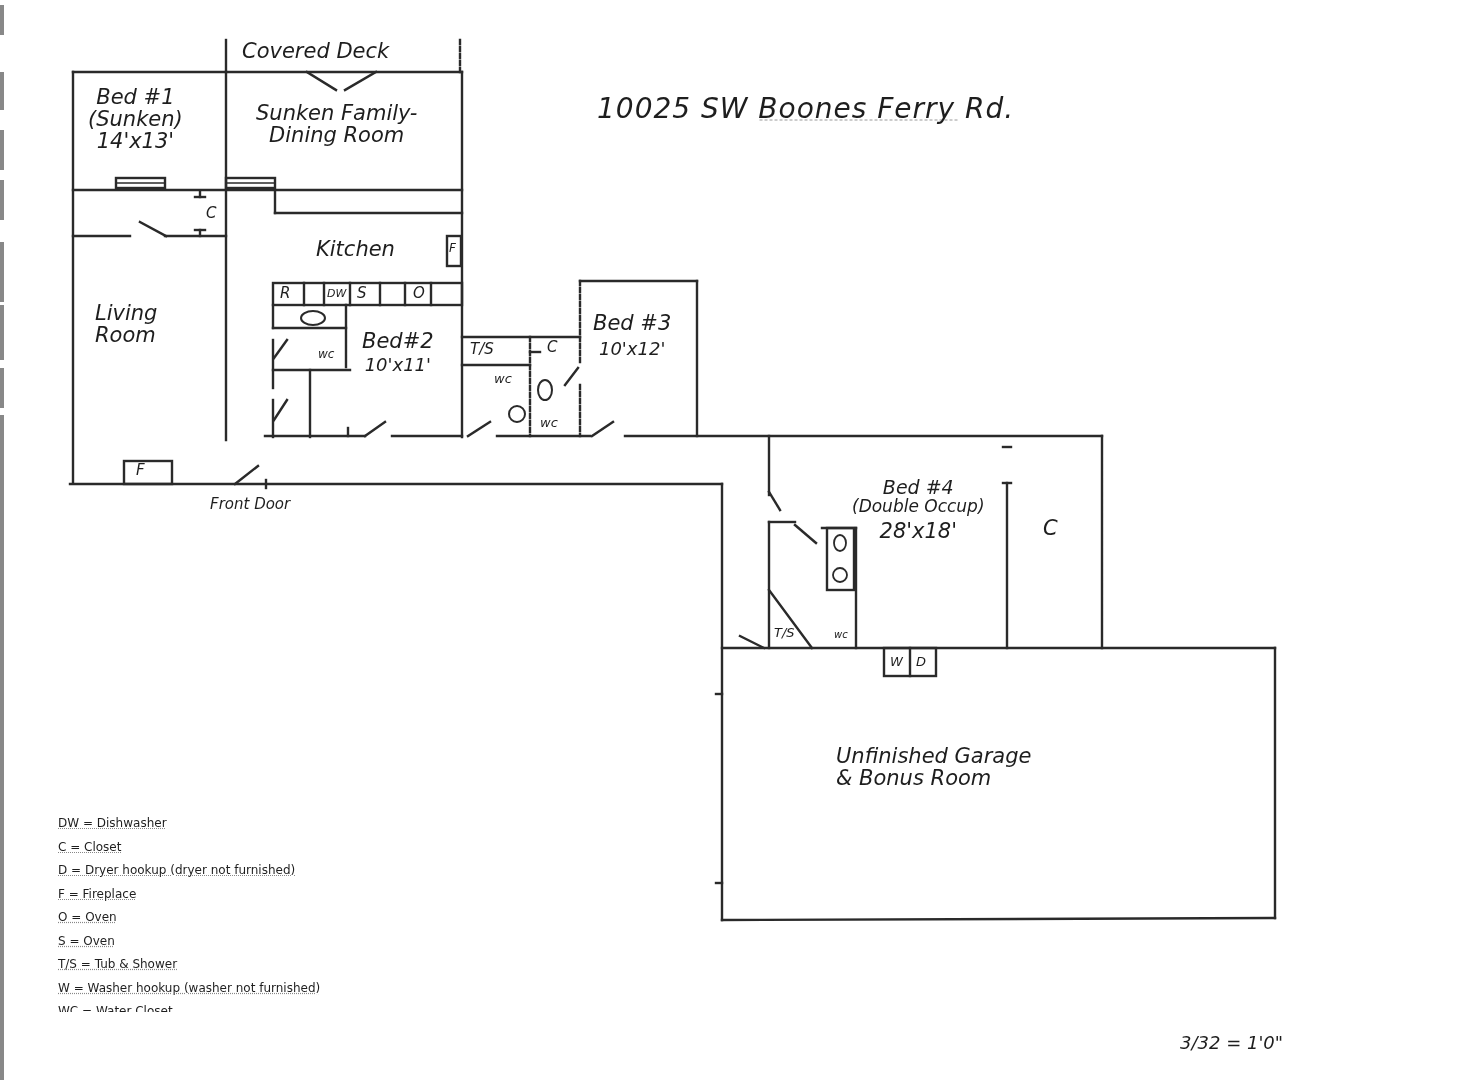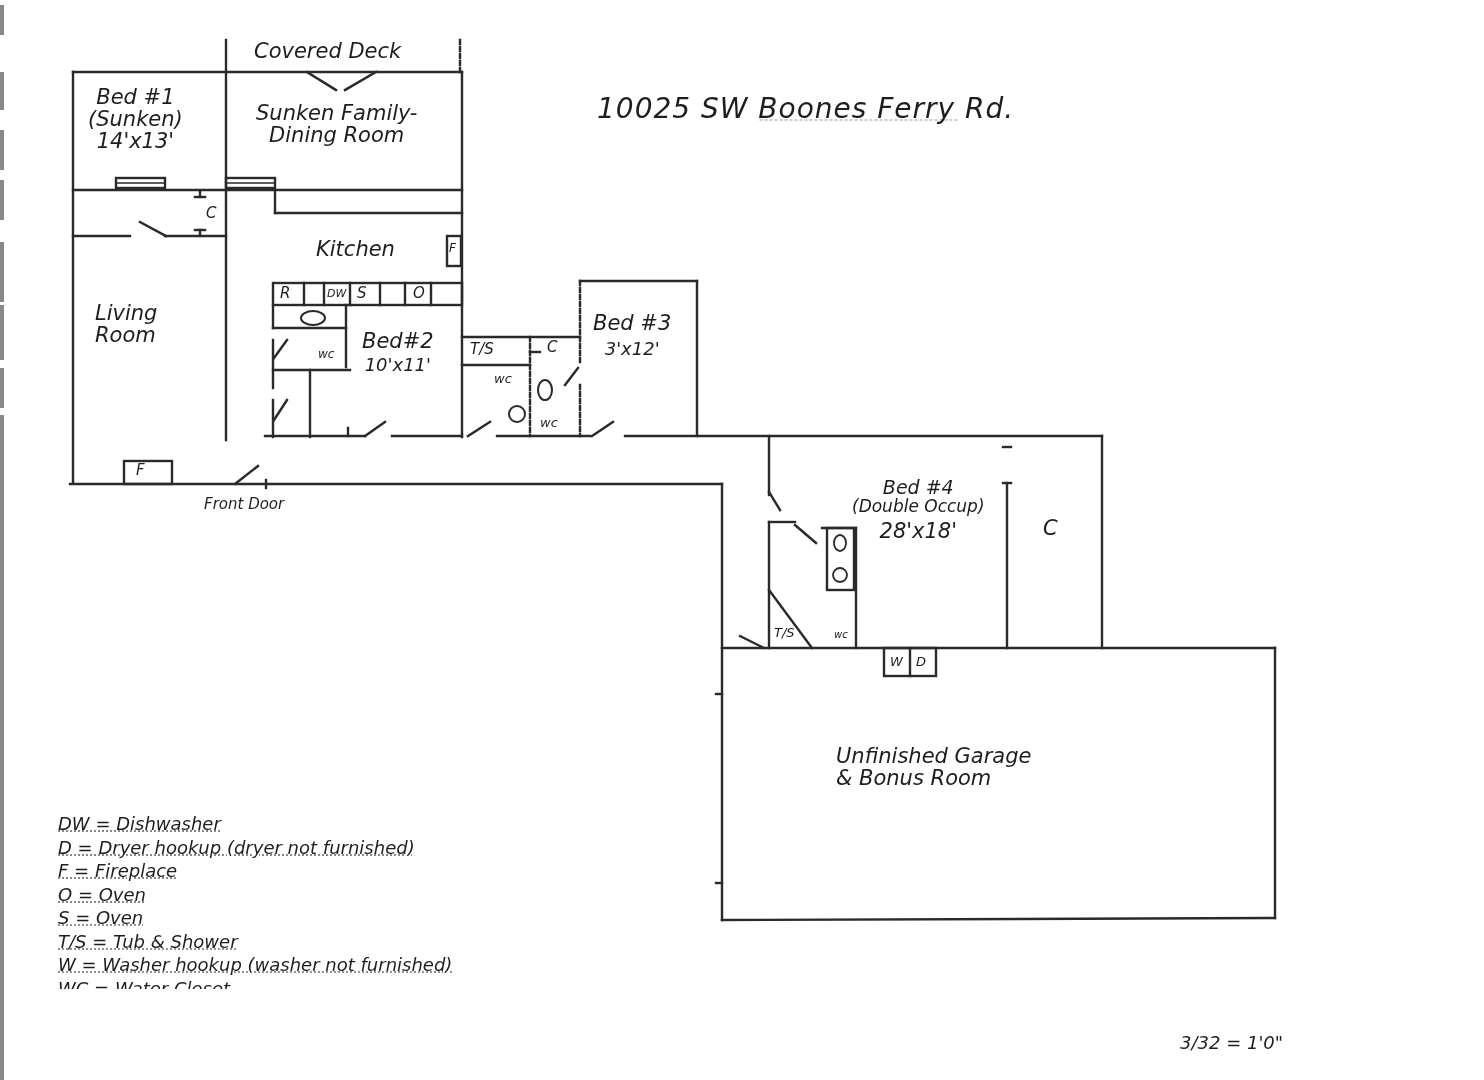--- a/index.html
+++ b/index.html
@@ -2,21 +2,21 @@
 <html><head>
 <meta charset="utf-8">
 <style>
   html,body{margin:0;padding:0;background:#fff;}
   body{width:1484px;height:1080px;position:relative;overflow:hidden;font-family:"DejaVu Sans",sans-serif;color:#222;}
   svg{position:absolute;left:0;top:0;}
   .lbl{position:absolute;font-family:"DejaVu Sans",sans-serif;color:#1e1e1e;white-space:nowrap;line-height:1.05;font-style:italic;}
   .room{font-size:21px;}
   .small{font-size:15px;}
   .title{font-size:28px;letter-spacing:1px;}
-  .legend{position:absolute;left:58px;top:812px;font-size:18px;line-height:23.5px;font-style:italic;color:#1e1e1e;}
+  .legend{position:absolute;left:58px;top:812px;font-size:12px;line-height:23.5px;color:#1e1e1e;}
   .legend div{white-space:nowrap;}
   .legend .row-u{text-decoration:underline dotted #888;}
   .center{text-align:center;}
   .edge{position:absolute;left:0;width:4px;background:#888;}
 </style>
 </head>
 <body>
 
 <div class="edge" style="top:5px;height:30px"></div>
 <div class="edge" style="top:72px;height:38px"></div>
@@ -136,21 +136,21 @@
     <line x1="722" y1="648" x2="1275" y2="648"></line>
     <line x1="1275" y1="648" x2="1275" y2="918"></line>
     <line x1="722" y1="920" x2="1275" y2="918"></line>
     <rect x="884" y="648" width="52" height="28"></rect>
     <line x1="910" y1="648" x2="910" y2="676"></line>
 
     <line x1="760" y1="120" x2="960" y2="120" stroke="#999" stroke-width="1" stroke-dasharray="2 3"></line>
   </g>
 </svg>
 
-<div class="lbl room" style="left:242px;top:40px;margin-left:12px;">Covered Deck</div>
+<div class="lbl room" style="left:242px;top:40px;">Covered Deck</div>
 <div class="lbl title" style="left:597px;top:94px;">10025 SW Boones Ferry Rd.</div>
 
 <div class="lbl room center" style="left:88px;top:86px;">
   <div>Bed #1</div>
   <div>(Sunken)</div>
   <div>14'x13'</div>
 </div>
 
 <div class="lbl room center" style="left:256px;top:102px;">
   <div>Sunken Family-</div>
@@ -177,44 +177,45 @@
   <div style="font-size:18px;margin-top:4px;">10'x11'</div>
 </div>
 
 <div class="lbl small" style="left:470px;top:342px;">T/S</div>
 <div class="lbl small" style="left:547px;top:340px;">C</div>
 <div class="lbl small" style="left:494px;top:372px;font-size:13px;">wc</div>
 <div class="lbl small" style="left:540px;top:416px;font-size:13px;">wc</div>
 
 <div class="lbl room center" style="left:593px;top:312px;">
   <div>Bed #3</div>
-  <div style="font-size:18px;margin-top:6px;">3'x12'</div>
+  <div style="font-size:18px;margin-top:6px;">10'x12'</div>
 </div>
 
 <div class="lbl small" style="left:136px;top:463px;">F</div>
-<div class="lbl small" style="left:204px;top:497px;">Front Door</div>
+<div class="lbl small" style="left:210px;top:497px;">Front Door</div>
 
 <div class="lbl room center" style="left:852px;top:478px;">
   <div style="font-size:19px;">Bed #4</div>
   <div style="font-size:17px;">(Double Occup)</div>
   <div style="margin-top:4px;">28'x18'</div>
 </div>
 <div class="lbl room" style="left:1043px;top:517px;">C</div>
 <div class="lbl small" style="left:774px;top:626px;font-size:13px;">T/S</div>
 <div class="lbl small" style="left:834px;top:630px;font-size:10px;">wc</div>
 <div class="lbl small" style="left:890px;top:655px;font-size:13px;">W</div>
 <div class="lbl small" style="left:916px;top:655px;font-size:13px;">D</div>
 
 <div class="lbl room" style="left:836px;top:745px;">
   <div>Unfinished Garage</div>
   <div>&amp; Bonus Room</div>
 </div>
 
 <div class="legend">
   <div class="row-u">DW = Dishwasher</div>
+  <div class="row-u">C = Closet</div>
   <div class="row-u">D = Dryer hookup (dryer not furnished)</div>
   <div class="row-u">F = Fireplace</div>
   <div class="row-u">O = Oven</div>
   <div class="row-u">S = Oven</div>
   <div class="row-u">T/S = Tub &amp; Shower</div>
   <div class="row-u">W = Washer hookup (washer not furnished)</div>
   <div class="row-u" style="height:12px;overflow:hidden;">WC = Water Closet</div>
 </div>
 
 <div class="lbl room" style="left:1180px;top:1034px;font-size:18px;">3/32 = 1'0"</div>

